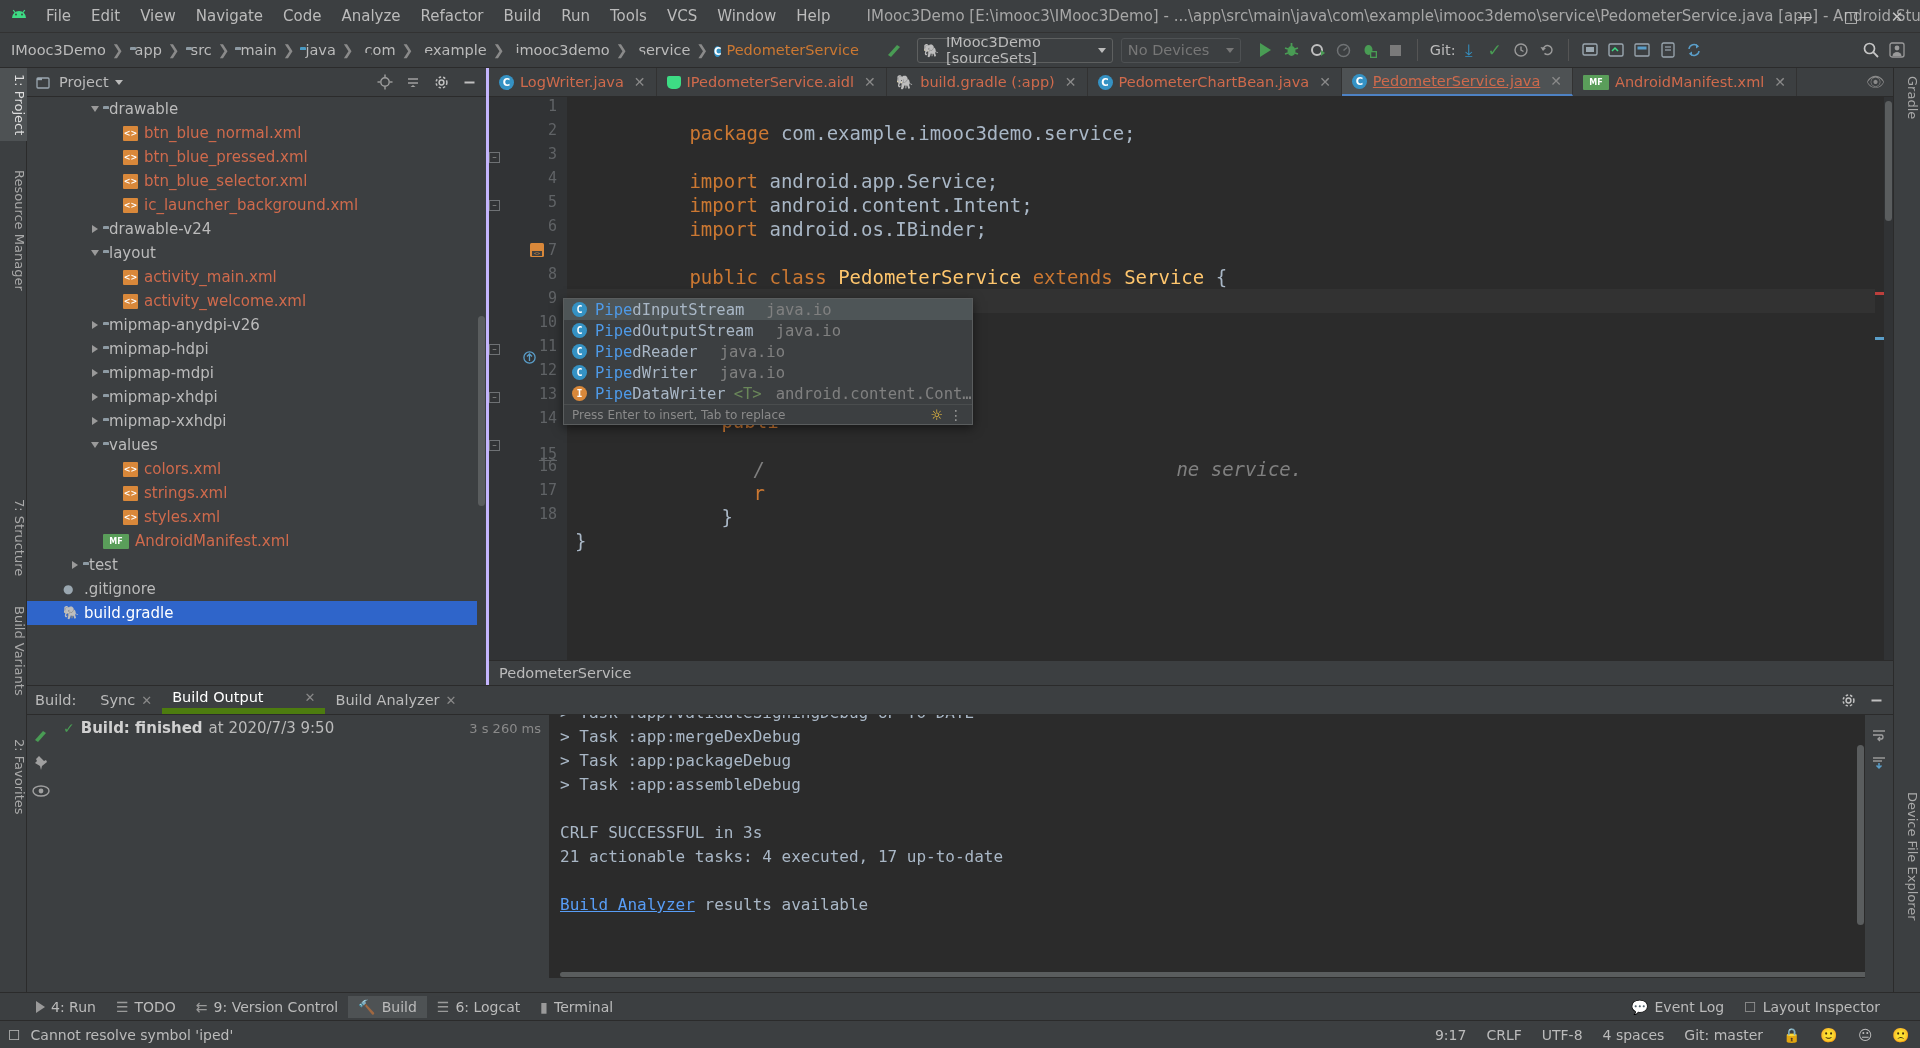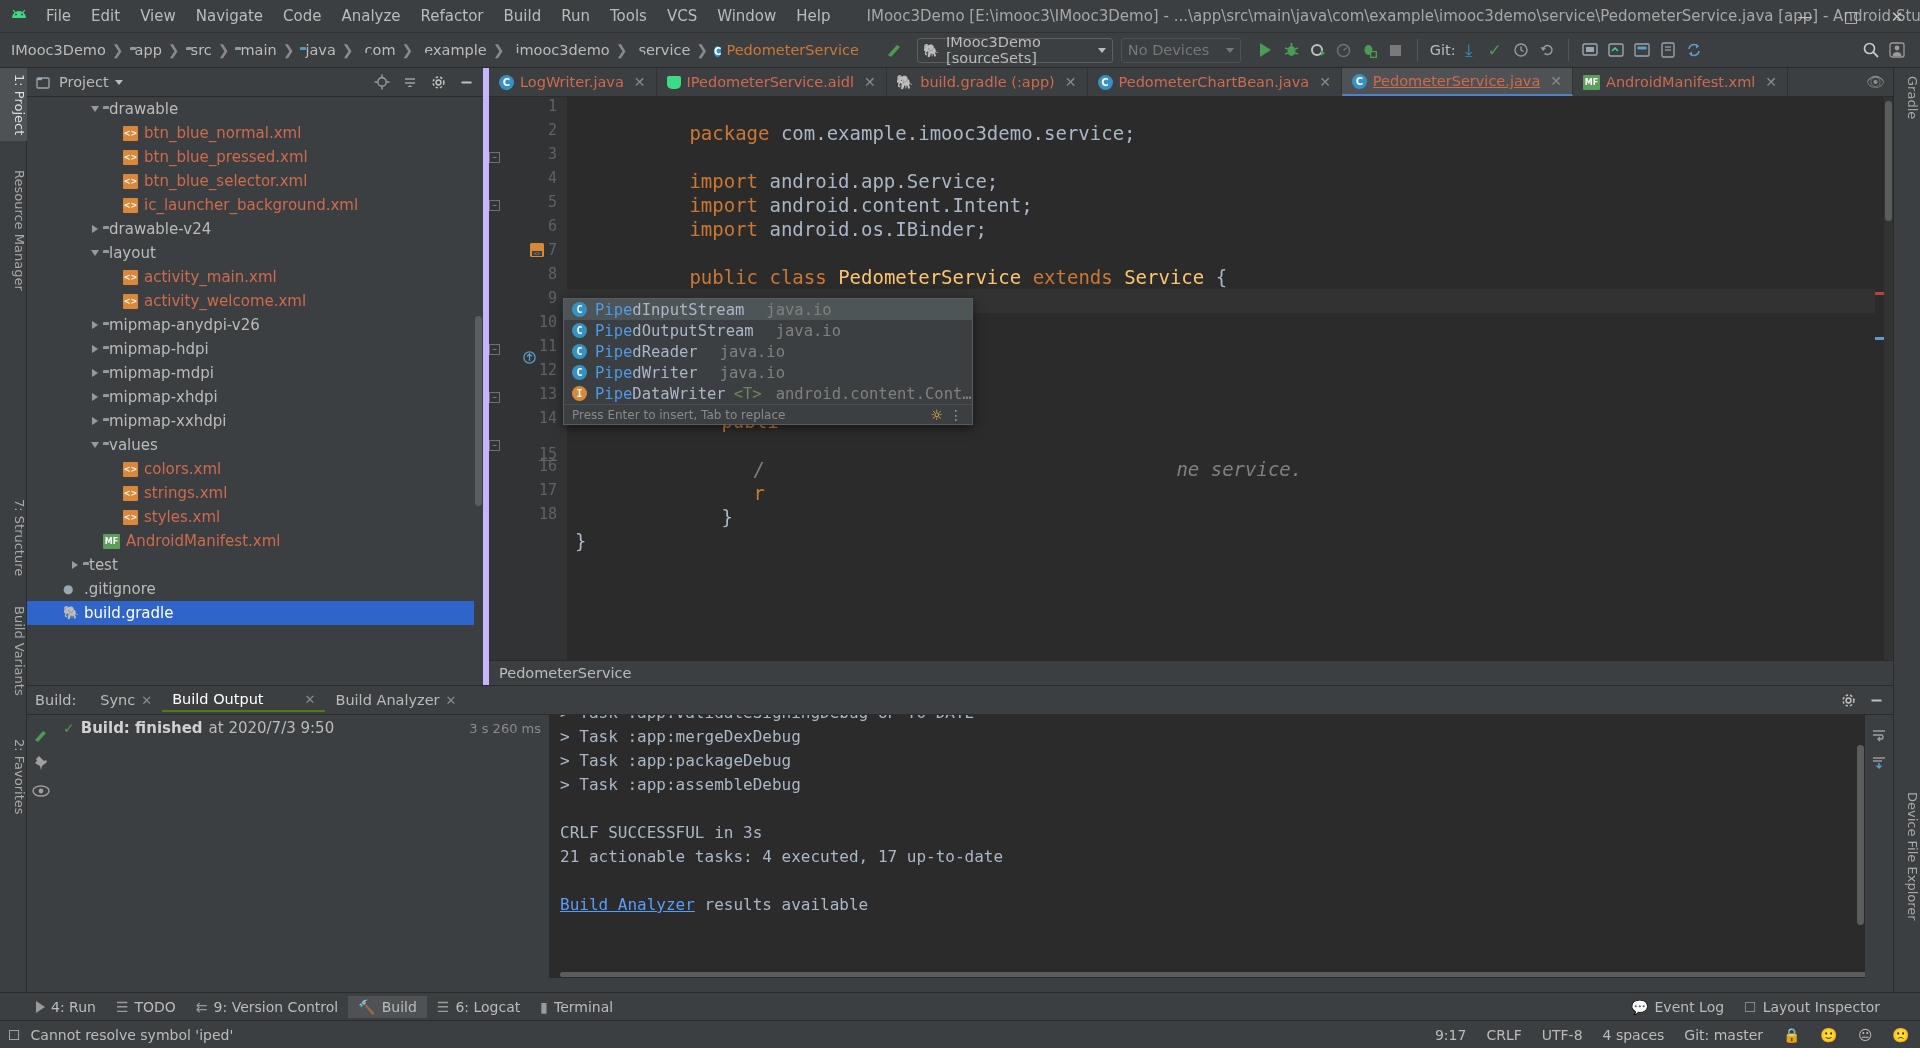--- a/index.html
+++ b/index.html
@@ -96,21 +96,21 @@
   .vtab-r {
     position: absolute; right: 0; width: 27px;
     writing-mode: vertical-rl; text-orientation: mixed;
     font-size: 13px; color: #a9a9a9; white-space: nowrap;
     padding: 6px 0;
   }
 
   
   .project-panel {
     position: absolute; left: 27px; top: 68px; width: 462px; height: 617px;
-    background: #3c3f41; border-right: 6px solid #c4b5fd;
+    background: #3c3f41; border-right: 3px solid #c4b5fd;
   }
   .panel-header {
     height: 29px; display: flex; align-items: center; padding: 0 6px; gap: 6px;
     border-bottom: 1px solid #2b2b2b;
   }
   .panel-title { font-size: 14.5px; color: #bbbbbb; }
   .ph-spacer { flex: 1; }
   .ph-ico { width: 22px; height: 22px; display:flex;align-items:center;justify-content:center;color:#a0a0a0;font-size:14px;}
 
   .tree { position: absolute; top:29px; left:0; right:0; bottom:0; overflow:hidden; background:#3c3f41;}
@@ -121,21 +121,21 @@
   .tree-row.selected { background: #2f65ca; color:#fff;}
   .tw { width: 16px; display:flex; align-items:center; justify-content:center; }
   .tri-r { width:0;height:0;border-left:6px solid #9a9a9a;border-top:4.5px solid transparent;border-bottom:4.5px solid transparent;}
   .tri-d { width:0;height:0;border-top:6px solid #9a9a9a;border-left:4.5px solid transparent;border-right:4.5px solid transparent;}
   .tree-label { margin-left: 6px; }
   .xml-ico {
     width:15px;height:15px;background:#d9883a;border-radius:1px;position:relative;
     color:#fff;font-size:8px;line-height:15px;text-align:center;font-weight:bold;
   }
   .mf-ico {
-    width:17px;height:15px;background:#5a9e5a;border-radius:1px;
+    width:26px;height:15px;background:#5a9e5a;border-radius:1px;
     color:#fff;font-size:8px;line-height:15px;text-align:center;font-weight:bold;
   }
   .gradle-ico { width:15px;height:14px; color:#9aa7b0; font-size:13px; line-height:14px;}
   .git-ico { width:15px;height:14px; color:#9aa7b0; font-size:12px; line-height:14px;}
   .c-file { color: #cf6a4c; }
 
   
   .editor-area {
     position: absolute; left: 489px; top: 68px; right: 27px; height: 617px;
     background: #2b2b2b;
@@ -228,21 +228,21 @@
     border-top:1px solid #2b2b2b;
   }
   .build-tabs {
     height:29px; display:flex; align-items:center; gap:0; padding-left:8px;
     border-bottom:1px solid #2b2b2b; position:relative;
   }
   .build-label { font-size:14.5px; color:#bbbbbb; margin-right:14px; }
   .btab {
     display:flex;align-items:center;gap:6px;padding:3px 10px;font-size:14.5px;color:#bbbbbb;white-space:nowrap;
   }
-  .btab.active { border-bottom:2px solid #4d7c0f; color:#ffffff;gap:41px; }
+  .btab.active { border-bottom:6px solid #4d7c0f; color:#ffffff;gap:41px; }
   .btab .x { color:#8a8a8a; font-size:13px;}
   .bt-right { position:absolute; right:6px; top:0; height:29px; display:flex; align-items:center; gap:6px; }
   .bt-right .ph-ico { color:#a0a0a0; }
 
   .build-body { position:absolute; top:29px; left:0; right:0; bottom:0; display:flex; }
   .build-left { width:28px; background:#3c3f41; padding-top:6px; }
   .bl-ico { width:28px;height:28px;display:flex;align-items:center;justify-content:center;color:#a0a0a0;font-size:15px;}
   .build-tree {
     width: 495px; background:#3c3f41; position:relative; border-right:1px solid #2b2b2b;
   }

